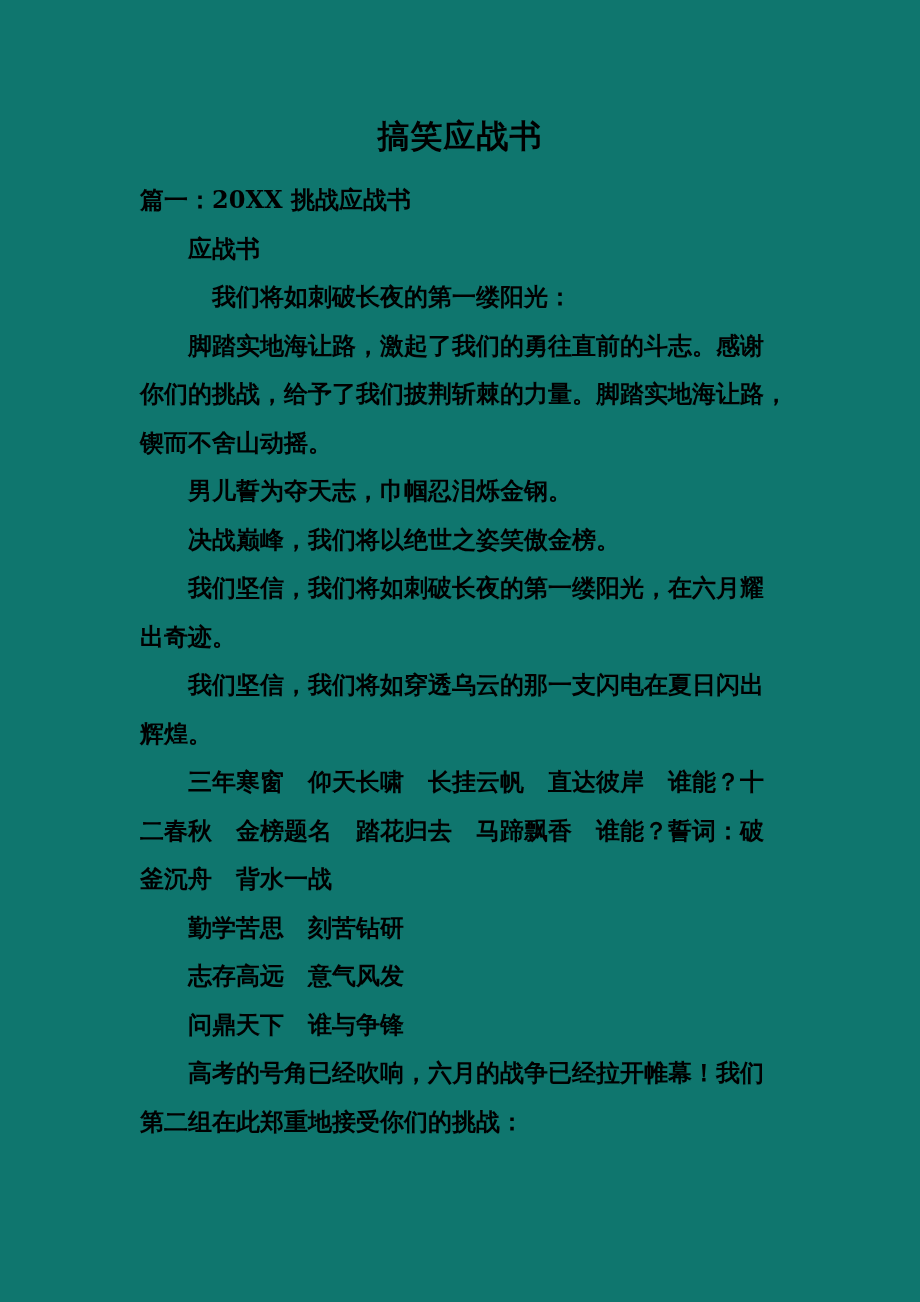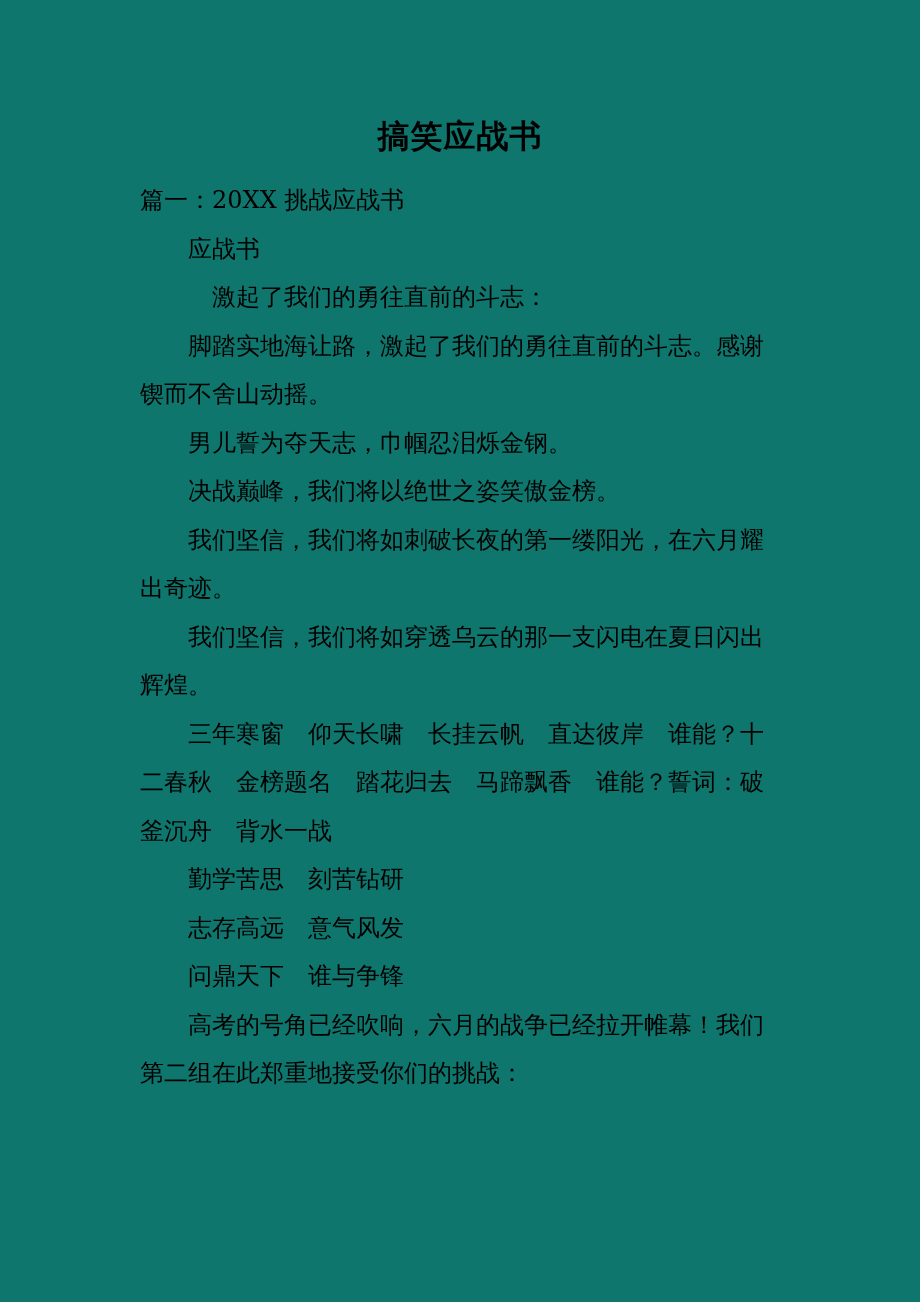--- a/index.html
+++ b/index.html
@@ -34,40 +34,42 @@
       font-size: 32px;
       line-height: 48px;
       letter-spacing: 1px;
     }
     .body-text {
       position: absolute;
       left: 140px;
       width: 645px;
       font-size: 24px;
       line-height: 48.5px;
+      font-weight: bold;
     }
     .line {
       display: block;
       white-space: nowrap;
       height: 48.5px;
     }
     .indent1 { padding-left: 48px; }
     .indent2 { padding-left: 72px; }
   </style>
 </head>
 <body>
 
 <div class="page">
   <div class="title">搞笑应战书</div>
 
   <div class="body-text" style="top:176px;">
     <span class="line">篇一：20XX 挑战应战书</span>
     <span class="line indent1">应战书</span>
-    <span class="line indent2">激起了我们的勇往直前的斗志：</span>
+    <span class="line indent2">我们将如刺破长夜的第一缕阳光：</span>
     <span class="line indent1">脚踏实地海让路，激起了我们的勇往直前的斗志。感谢</span>
+    <span class="line">你们的挑战，给予了我们披荆斩棘的力量。脚踏实地海让路，</span>
     <span class="line">锲而不舍山动摇。</span>
     <span class="line indent1">男儿誓为夺天志，巾帼忍泪烁金钢。</span>
     <span class="line indent1">决战巅峰，我们将以绝世之姿笑傲金榜。</span>
     <span class="line indent1">我们坚信，我们将如刺破长夜的第一缕阳光，在六月耀</span>
     <span class="line">出奇迹。</span>
     <span class="line indent1">我们坚信，我们将如穿透乌云的那一支闪电在夏日闪出</span>
     <span class="line">辉煌。</span>
     <span class="line indent1">三年寒窗　仰天长啸　长挂云帆　直达彼岸　谁能？十</span>
     <span class="line">二春秋　金榜题名　踏花归去　马蹄飘香　谁能？誓词：破</span>
     <span class="line">釜沉舟　背水一战</span>

